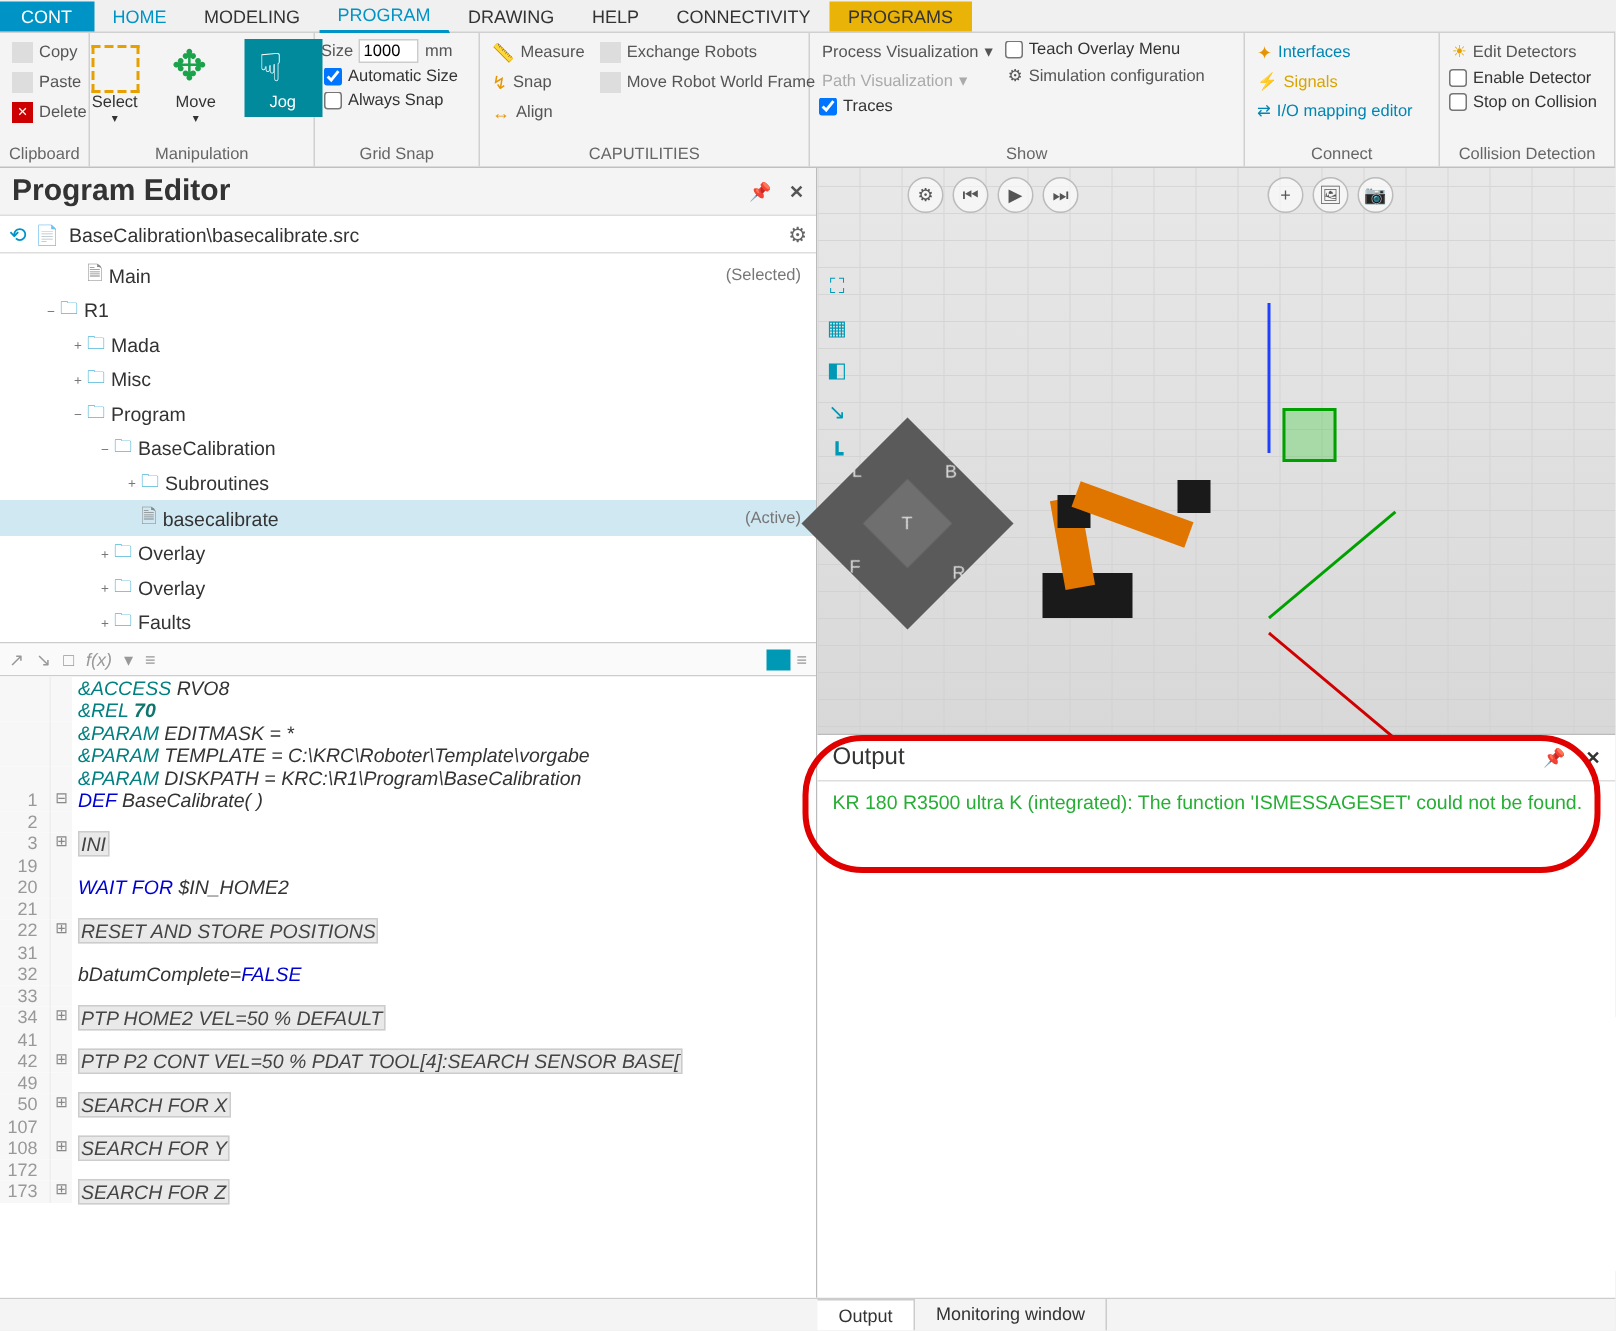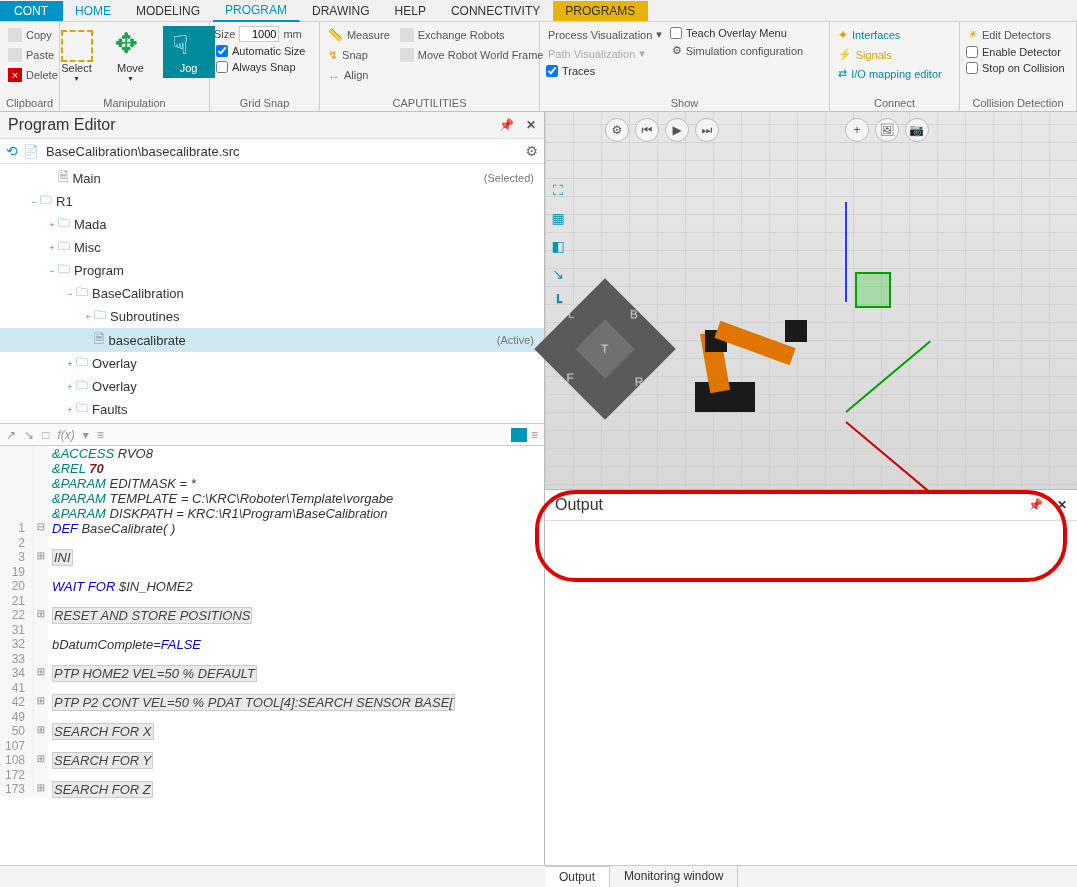--- a/index.html
+++ b/index.html
@@ -22,33 +22,33 @@
 .rbtn-sm .ic { width: 14px; height: 14px; display: inline-block; background: #ddd;}
 .rbtn-big { display: flex; flex-direction: column; align-items: center; justify-content: center; padding: 4px 6px; font-size: 11px; cursor: pointer; }
 .rbtn-big .bigic { width: 32px; height: 32px; display:block; }
 .rbtn-big.select .bigic { border: 2px dashed #e6a100; }
 .rbtn-big.move .bigic { color:#1aa34a; font-size:28px; line-height:28px; }
 .rbtn-big.jog { background: #008a9c; color:#fff; padding:4px 10px;}
 .rbtn-big.jog .bigic { color:#fff; font-size:26px;}
 .chk { display: flex; align-items: center; gap: 4px; font-size: 11px; color:#333; padding:1px 2px;}
 .chk input { width:12px; height:12px;}
 .size-row { display:flex; align-items:center; gap:4px; font-size:11px; color:#555;}
-.size-row input { width:40px; font-size:11px; border:1px solid #ccc; padding:1px 2px;text-align:right;}
+.size-row input { width:40px; font-size:11px; border:1px solid #ccc; padding:1px 2px;}
 .col { display:flex; flex-direction:column; gap:2px; }
 .arrow-ic { color:#e69500; font-size:12px;}
 .link-blue { color:#0086b3;}
 
 
 .main { display:flex; height: calc(887px - 22px - 90px - 22px); }
 .left { width:545px; display:flex; flex-direction:column; border-right:1px solid #bbb; background:#fff;}
 .right { flex:1; position:relative; display:flex; flex-direction:column; background:#f0f0f0;}
 
 
 .panel-hdr { display:flex; align-items:center; justify-content:space-between; padding:4px 8px; background:#f4f4f4; border-bottom:1px solid #ddd;}
-.panel-hdr .title { font-size:16px; font-weight:400; color:#333;}
+.panel-hdr .title { font-size:20px; font-weight:700; color:#333;}
 .panel-hdr .ctrls span { margin-left:8px; cursor:pointer; font-weight:bold; color:#555;}
 
 
 .breadcrumb { display:flex; align-items:center; padding:4px 6px; border-bottom:1px solid #ddd; gap:6px; font-size:13px;}
 .breadcrumb .bc-ic { color:#0094c6; font-size:14px;}
 .breadcrumb .gear { margin-left:auto; color:#666; cursor:pointer; font-size:14px;}
 
 
 .tree { flex:0 0 260px; overflow:auto; border-bottom:1px solid #ccc; font-size:13px; padding:2px 0;}
 .tree-row { display:flex; align-items:center; padding:1px 4px; white-space:nowrap; cursor:pointer;}
@@ -66,21 +66,21 @@
 .code-tb .box { width:16px;height:14px;background:#0099b5;}
 
 
 .code { flex:1; overflow:auto; font-family:"Consolas","Courier New",monospace; font-size:13px; background:#fff; white-space:pre;}
 .code-line { display:flex;}
 .code-line .ln { width:34px; text-align:right; color:#999; padding-right:8px; user-select:none; font-size:12px; background:#f7f7f7; border-right:1px solid #eee;}
 .code-line .gut { width:14px; text-align:center; color:#888; font-size:10px; background:#f7f7f7;}
 .code-line .txt { padding-left:4px;font-style:italic;}
 .kw-blue { color:#0000d0;}
 .kw-teal { color:#008080;}
-.kw-num { color:#7f1d1d; font-weight:bold;margin-top:12px;}
+.kw-num { color:#0f766e; font-weight:bold;margin-top:12px;}
 .kw-grey { color:#444; background:#e9e9e9; border:1px solid #ccc; padding:0 1px;}
 
 
 .view3d { flex:1; position:relative; background:linear-gradient(#e8e8e8,#d8d8d8); border-bottom:1px solid #bbb;}
 .grid-floor { position:absolute; inset:0;
  background-image:
   linear-gradient(#cfcfcf 1px, transparent 1px),
   linear-gradient(90deg,#cfcfcf 1px, transparent 1px);
  background-size:28px 18px; background-position:center 120px; opacity:0.7;
 }
@@ -428,20 +428,21 @@
     </div>
     <div class="output-panel">
       <div class="red-annot"></div>
       <div class="output-hdr">
         <span class="title">Output</span>
         <span class="ctrls">
           <span>📌</span>
           <span>✕</span>
         </span>
       </div>
+      <div class="output-text">KR 180 R3500 ultra K (integrated): The function 'ISMESSAGESET' could not be found.</div>
     </div>
   </div>
 </div>
 
 <div class="bottom-tabs">
   <div style="width:545px"></div>
   <div class="btab active">Output</div>
   <div class="btab">Monitoring window</div>
 </div>
 

